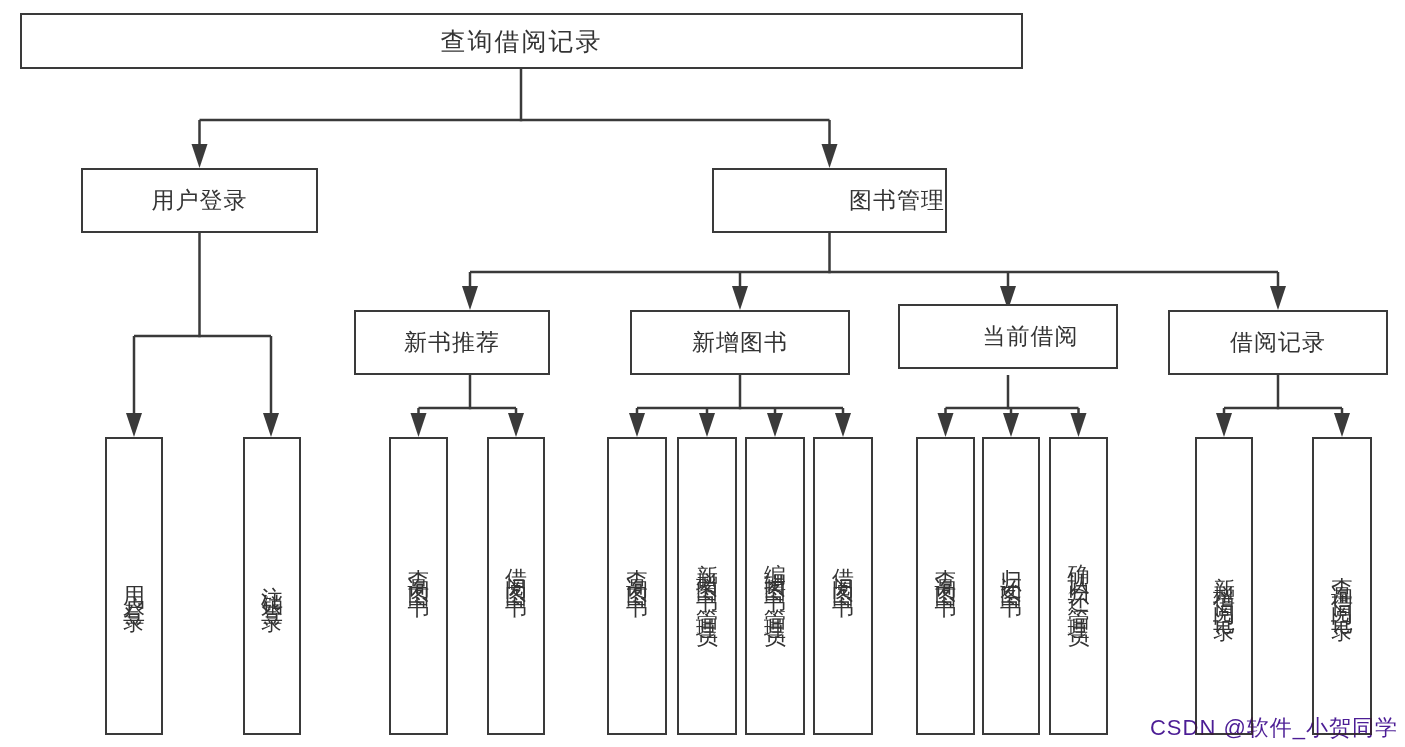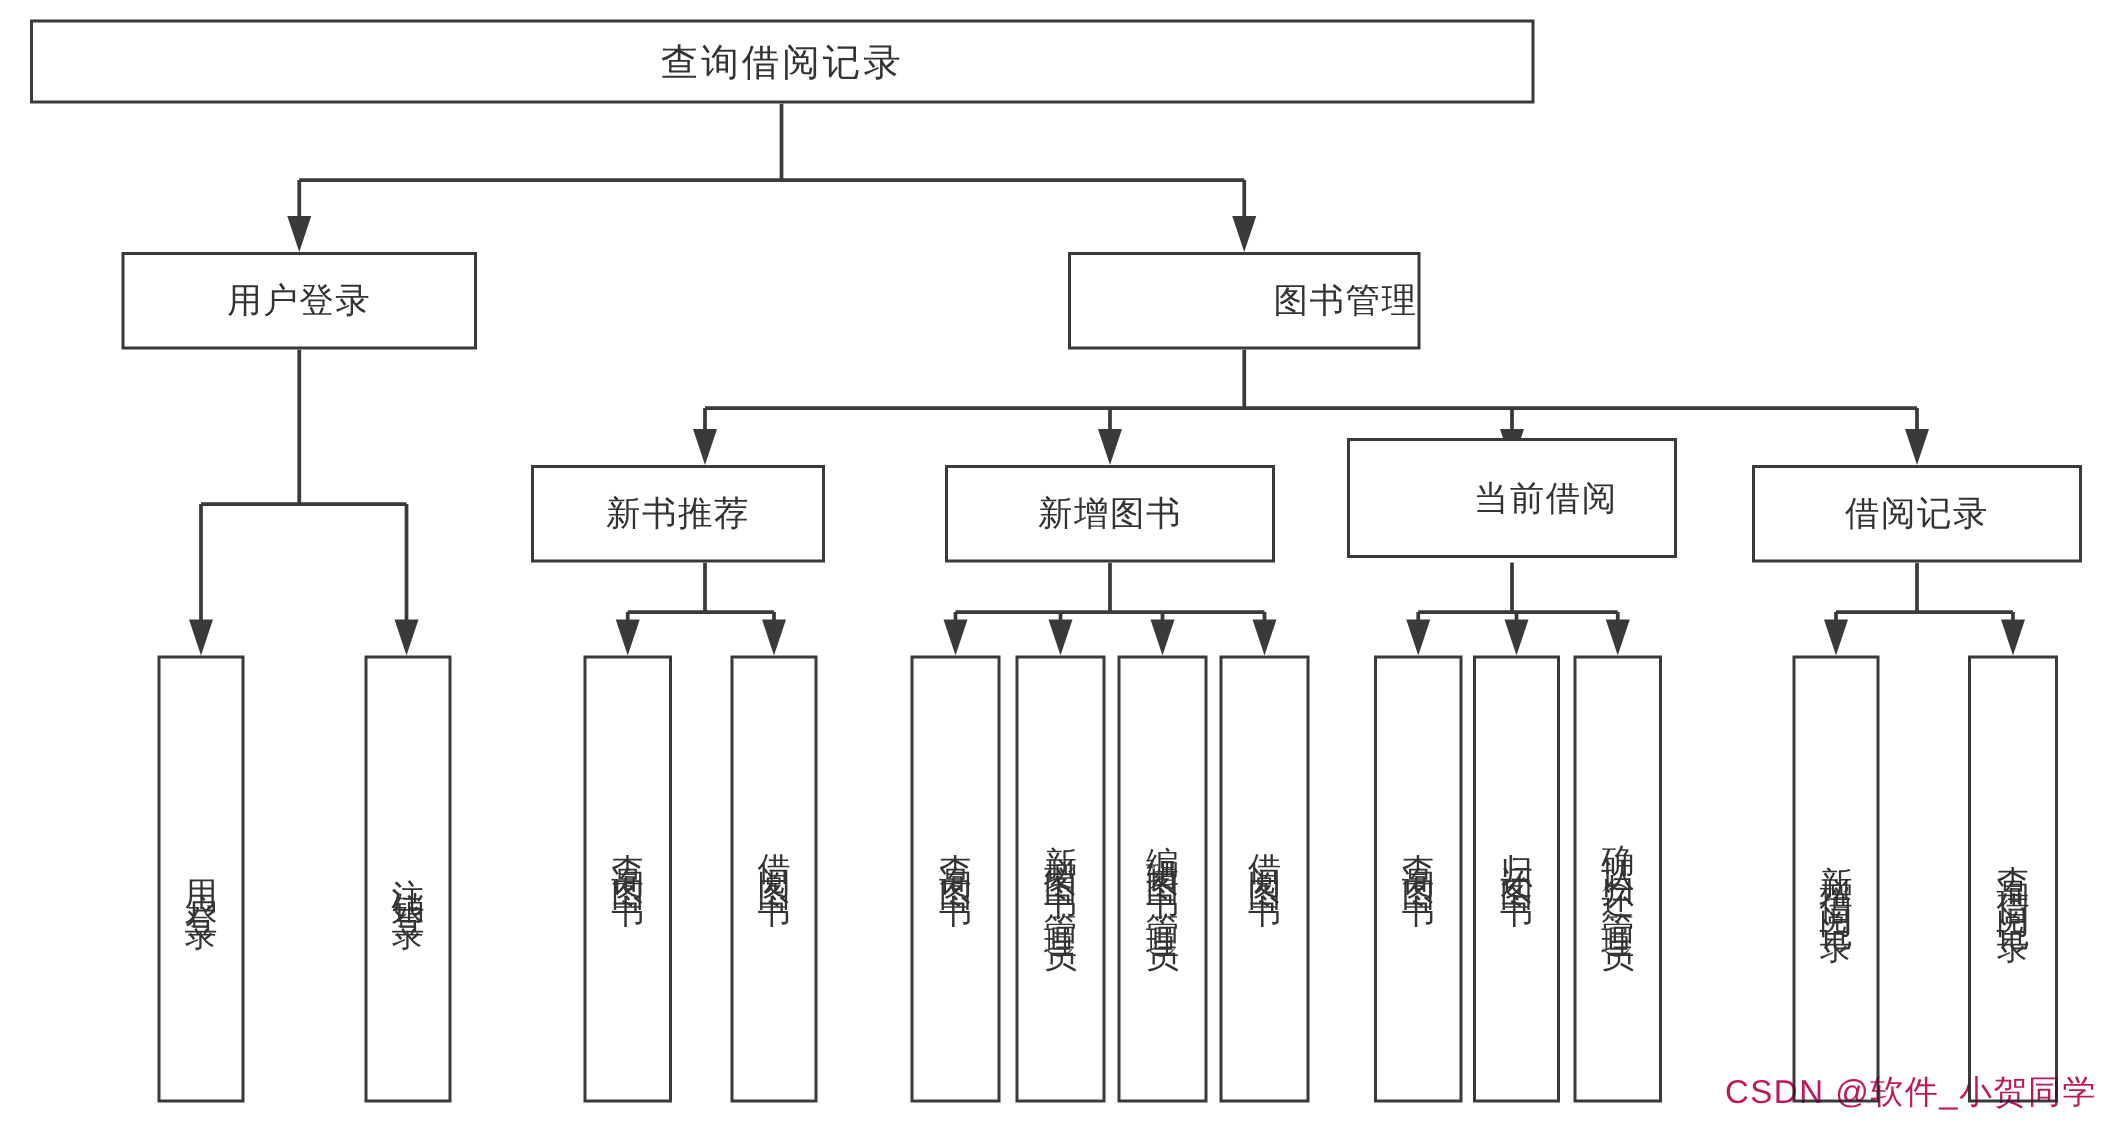--- a/index.html
+++ b/index.html
@@ -39,21 +39,21 @@
     letter-spacing: 9px;
     line-height: 1;
     white-space: nowrap;
   }
   .node.v .vtext.hi { margin-bottom: 34px; }
   #watermark {
     position: absolute;
     right: 7px;
     bottom: 4px;
     font-size: 22px;
-    color: #be185d;
+    color: #4c1d95;
     letter-spacing: 1px;
     z-index: 5;
     mix-blend-mode: darken;
     white-space: nowrap;
   }
 </style>
 </head>
 <body>
 
 <div id="canvas">
@@ -130,21 +130,21 @@
   <div class="node h" style="left:712px; top:168px; width:235px; height:65px;justify-content:flex-end;">
     <span>图书管理</span>
   </div>
 
   <div class="node h" style="left:354px; top:310px; width:196px; height:65px;font-family:Liberation Serif, serif;">
     <span>新书推荐</span>
   </div>
   <div class="node h" style="left:630px; top:310px; width:220px; height:65px;">
     <span>新增图书</span>
   </div>
-  <div class="node h" style="left:898px; top:292px; width:220px; height:80px;padding-left:45px;">
+  <div class="node h" style="left:898px; top:304px; width:220px; height:65px;padding-left:45px;">
     <span>当前借阅</span>
   </div>
   <div class="node h" style="left:1168px; top:310px; width:220px; height:65px;">
     <span>借阅记录</span>
   </div>
 
   <div class="node v" style="left:105px; top:437px; width:58px; height:298px;">
     <span class="vtext">用户登录</span>
   </div>
   <div class="node v" style="left:243px; top:437px; width:58px; height:298px;">

